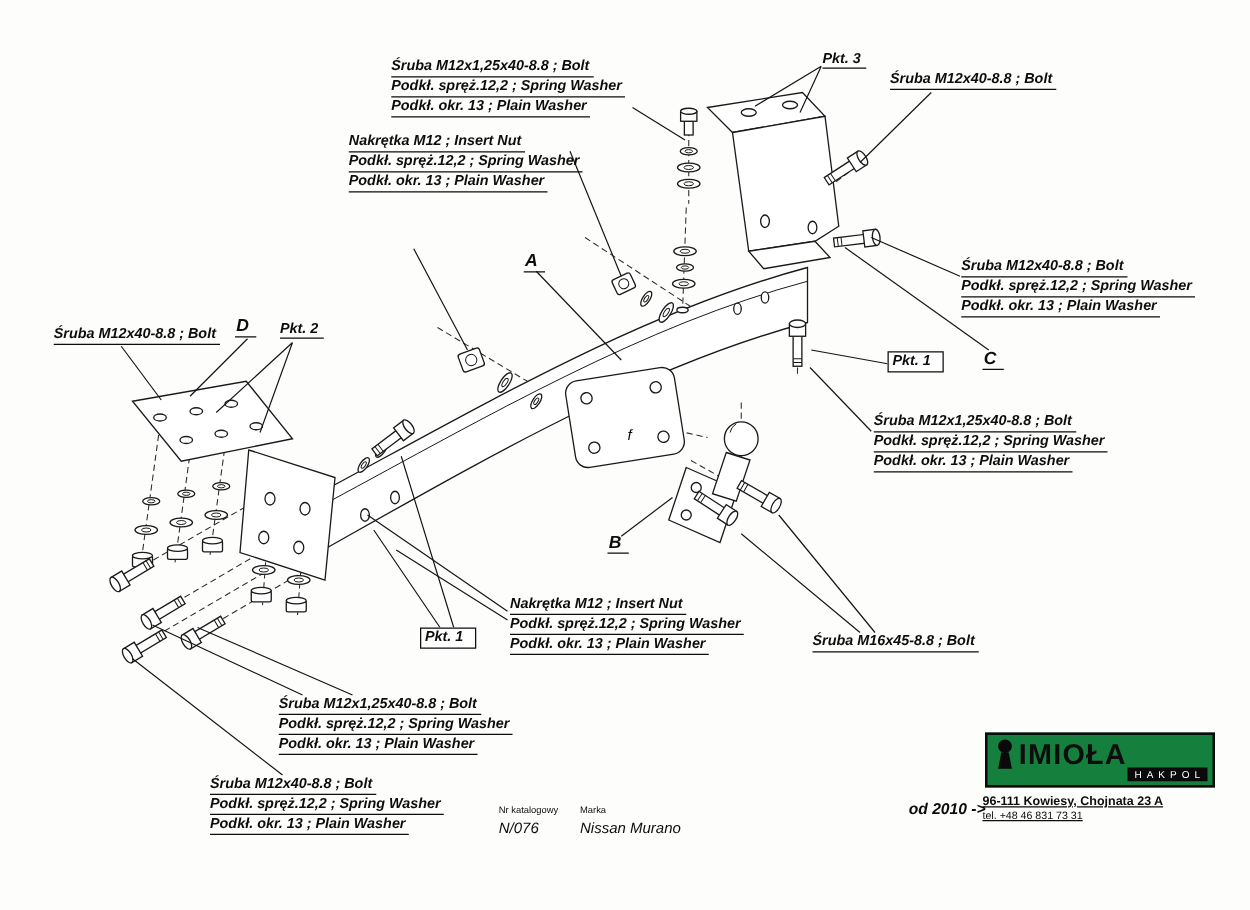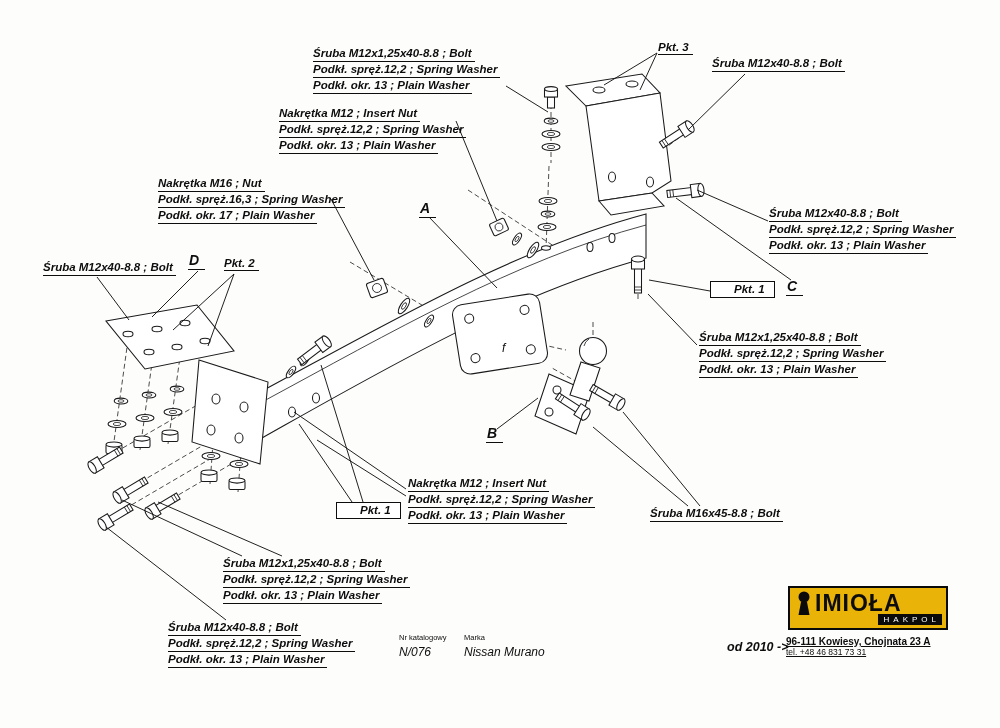--- a/index.html
+++ b/index.html
@@ -21,31 +21,31 @@
   .lbl { position:absolute; font-style:italic; font-weight:700; font-size:11.5px; line-height:1.22; }
   .ln  { width:fit-content; white-space:nowrap; border-bottom:1.2px solid #0d0d0d; padding:0 3px 1px 0;text-align:right; }
 
   .cap { position:absolute; font-style:italic; font-weight:700; font-size:14px;
          border-bottom:1.3px solid #0d0d0d; padding:0 6px 1px 1px; }
   .fmark { position:absolute; font-style:italic; font-size:12px; }
 
   .pkt-u  { position:absolute; font-style:italic; font-weight:700; font-size:11.5px;
             border-bottom:1.2px solid #0d0d0d; padding:0 4px 1px 0; }
   .pkt-box{ position:absolute; font-style:italic; font-weight:700; font-size:11.5px;
-            border:1.3px solid #0d0d0d; background:#fff; padding:1px 9px 2px 23px; }
+            border:1.3px solid #0d0d0d; background:#fff; padding:1px 9px 2px 3px; }
 
   
-  .tb-col { position:absolute; }
+  .tb-col { position:absolute;margin-top:10px; }
   .tb-small { font-size:7.5px; }
   .tb-val { font-style:italic; font-size:12px; margin-top:3px; white-space:nowrap; }
   .year { position:absolute; font-style:italic; font-weight:700; font-size:12.5px; white-space:nowrap; }
 
   
-  .logo { position:absolute; left:788px; top:586px; width:160px; height:44px;
-          border:2.5px solid #0a0a0a; background:#eab308; padding:2px 5px 17px 6px; }
+  .logo { position:absolute; left:788px; top:586px; width:184px; height:44px;
+          border:2.5px solid #0a0a0a; background:#15803d; padding:2px 5px 17px 6px; }
   .logo-row { display:flex; align-items:center; gap:3px; }
   .logo-text { font-weight:700; font-size:23px; letter-spacing:1px; white-space:nowrap; }
   .hakpol { position:absolute; right:4px; bottom:3px; background:#0a0a0a; color:#fff;
             font-size:8px; letter-spacing:4px; padding:1px 2px 1px 6px;margin-top:36px; }
   .addr  { position:absolute; left:786px; top:636px; font-size:10px; font-weight:700; white-space:nowrap;text-decoration:underline; }
   .phone { font-size:8.5px; font-weight:400; margin-top:0; }
 </style>
 </head>
 <body>
 
@@ -247,25 +247,20 @@
   <div class="lbl" style="left:712px;top:56px">
     <div class="ln">Śruba M12x40-8.8 ;  Bolt</div>
   </div>
 
   <div class="lbl" style="left:279px;top:106px">
     <div class="ln">Nakrętka  M12 ; Insert Nut</div>
     <div class="ln">Podkł. spręż.12,2 ;  Spring Washer</div>
     <div class="ln">Podkł. okr. 13 ; Plain Washer</div>
   </div>
 
-  <div class="lbl" style="left:158px;top:176px">
-    <div class="ln">Nakrętka  M16 ;  Nut</div>
-    <div class="ln">Podkł. spręż.16,3 ;  Spring Washer</div>
-    <div class="ln">Podkł. okr. 17 ;  Plain Washer</div>
-  </div>
 
   <div class="lbl" style="left:43px;top:260px">
     <div class="ln">Śruba M12x40-8.8 ;  Bolt</div>
   </div>
 
   <div class="cap" style="left:188px;top:252px">D</div>
   <div class="pkt-u" style="left:224px;top:257px">Pkt. 2</div>
   <div class="cap" style="left:419px;top:200px">A</div>
 
   <div class="lbl" style="left:769px;top:206px">

